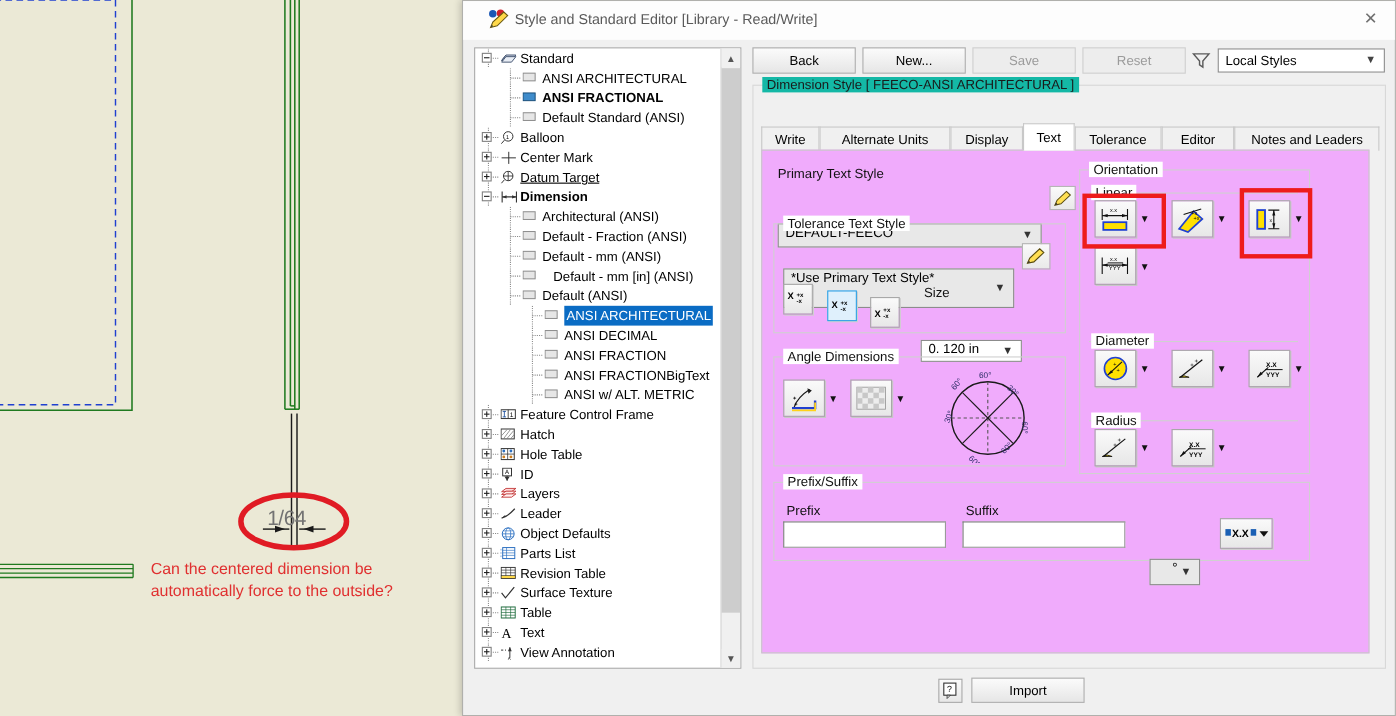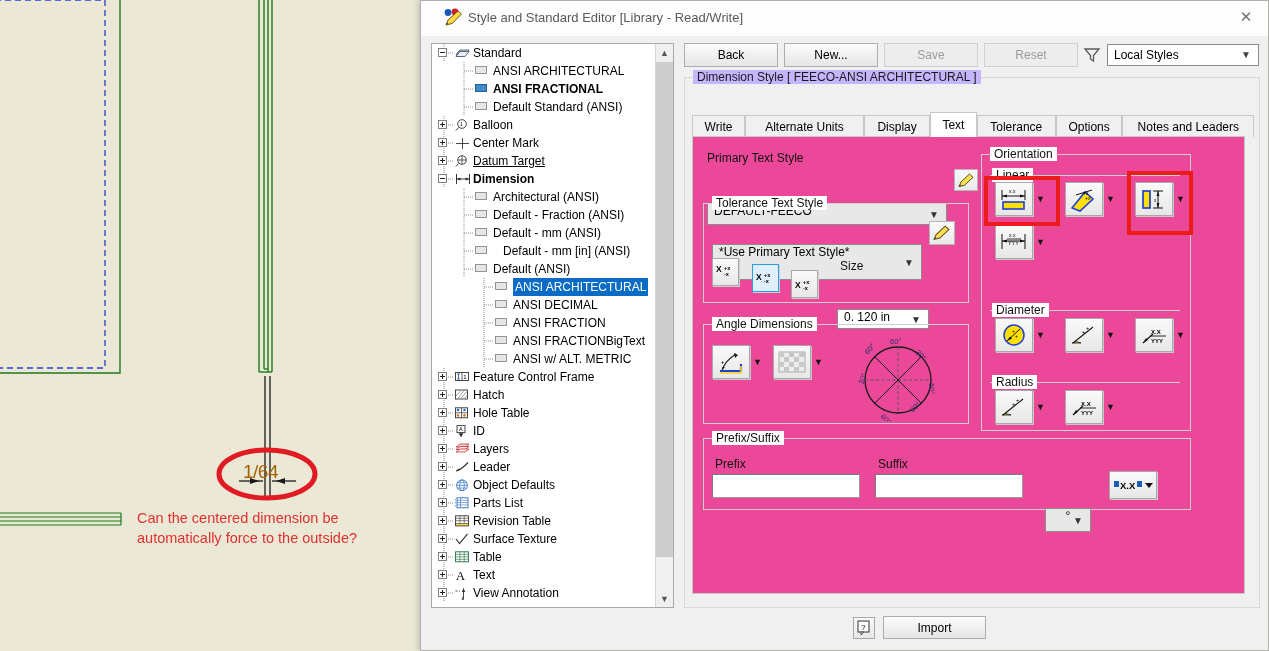--- a/index.html
+++ b/index.html
@@ -12,21 +12,21 @@
   }
   
   #cad{position:absolute;left:0;top:0;width:1269px;height:651px;background:#ebe9d6;}
   #cad svg{position:absolute;left:0;top:0;}
   .cad-note{
     position:absolute;color:#e03030;font-size:14.5px;line-height:20px;
     font-family:"Liberation Sans", sans-serif;white-space:nowrap;
   }
   .dim-text{
     position:absolute;font-family:"Liberation Sans", sans-serif;
-    font-size:19px;color:#a16207;letter-spacing:-0.5px;
+    font-size:19px;color:#737373;letter-spacing:-0.5px;
   }
   
   #dialog{
     position:absolute;left:420px;top:0px;width:849px;height:651px;
     background:#f0f0f0;border:1px solid #b0b0ac;box-sizing:border-box;
     box-shadow:-2px 0 6px rgba(0,0,0,0.18);
   }
   #titlebar{height:34px;background:#fdfdfd;position:relative;border-bottom:1px solid #fdfdfd;}
   #titlebar .tb-title{
     position:absolute;left:47px;top:9px;font-size:13px;color:#5a5a5a;
@@ -74,33 +74,33 @@
   #stylesel{
     position:absolute;left:423px;top:1px;width:152px;height:22px;
     border:1px solid #8c8c8c;background:#fff;box-sizing:border-box;font-size:12px;
     display:flex;align-items:center;padding-left:6px;
   }
   #stylesel .chev{position:absolute;right:7px;top:4px;color:#444;font-size:10px;}
 
   .groupbox{position:absolute;border:1px solid #d4d4d4;box-sizing:border-box;}
   .grouptitle{position:absolute;background:#f0f0f0;padding:0 4px;font-size:12px;color:#1a1a1a;top:-8px;left:8px;}
   #dimstylebox{left:0px;top:34px;width:576px;height:531px;border:1px solid #d8d8d8;}
-  #dimstylebox .grouptitle{background:#c4b5fd;}
+  #dimstylebox .grouptitle{background:#14b8a6;}
 
   
   #tabs{position:absolute;left:8px;top:72px;height:22px;}
   .tab{
     position:absolute;top:0;height:22px;border:1px solid #c8c8c8;border-bottom:none;
     background:#f0f0f0;font-size:12px;display:flex;align-items:center;justify-content:center;
     box-sizing:border-box;color:#000;
   }
   .tab.active{background:#fff;height:25px;top:-3px;border-color:#c8c8c8;z-index:3;}
   #tabpanel{
     position:absolute;left:8px;top:93px;width:553px;height:458px;
-    background:#ec4899;border:1px solid #c8c8c8;box-sizing:border-box;
+    background:#f0abfc;border:1px solid #c8c8c8;box-sizing:border-box;
   }
 
   .lbl{position:absolute;font-size:12px;color:#111;}
   .combo{
     position:absolute;border:1px solid #8c8c8c;background:#e8e8e8;box-sizing:border-box;
     font-size:12px;display:flex;align-items:flex-start;padding-left:6px;color:#000;margin-top:34px;
   }
   .combo.white{background:#fff;}
   .combo .chev{position:absolute;right:7px;top:50%;transform:translateY(-50%);color:#333;font-size:10px;}
   .gbox{position:absolute;border:1px solid #d0d0d0;box-sizing:border-box;}
@@ -618,21 +618,21 @@
     <div class="groupbox" id="dimstylebox">
       <span class="grouptitle">Dimension Style [ FEECO-ANSI ARCHITECTURAL ]</span>
     </div>
 
     <div id="tabs">
         <div class="tab" style="left: 0px; width: 53px;">Write</div>
         <div class="tab" style="left: 53px; width: 119px;">Alternate Units</div>
         <div class="tab" style="left: 172px; width: 66.2px;">Display</div>
         <div class="tab active" style="left: 238.2px; width: 46.4px;">Text</div>
         <div class="tab" style="left: 284.6px; width: 79.4px;">Tolerance</div>
-        <div class="tab" style="left: 364px; width: 66.2px;">Options</div>
+        <div class="tab" style="left: 364px; width: 66.2px;">Editor</div>
         <div class="tab" style="left: 430.2px; width: 132.2px;">Notes and Leaders</div>
       </div>
 
     <div id="tabpanel">
 
       <span class="lbl" style="left:14px;top:14px;">Primary Text Style</span>
       <div class="combo" style="left:14px;top:32px;width:240px;height:22px;">
         <span>DEFAULT-FEECO</span>
         <span class="chev">▼</span>
       </div>

